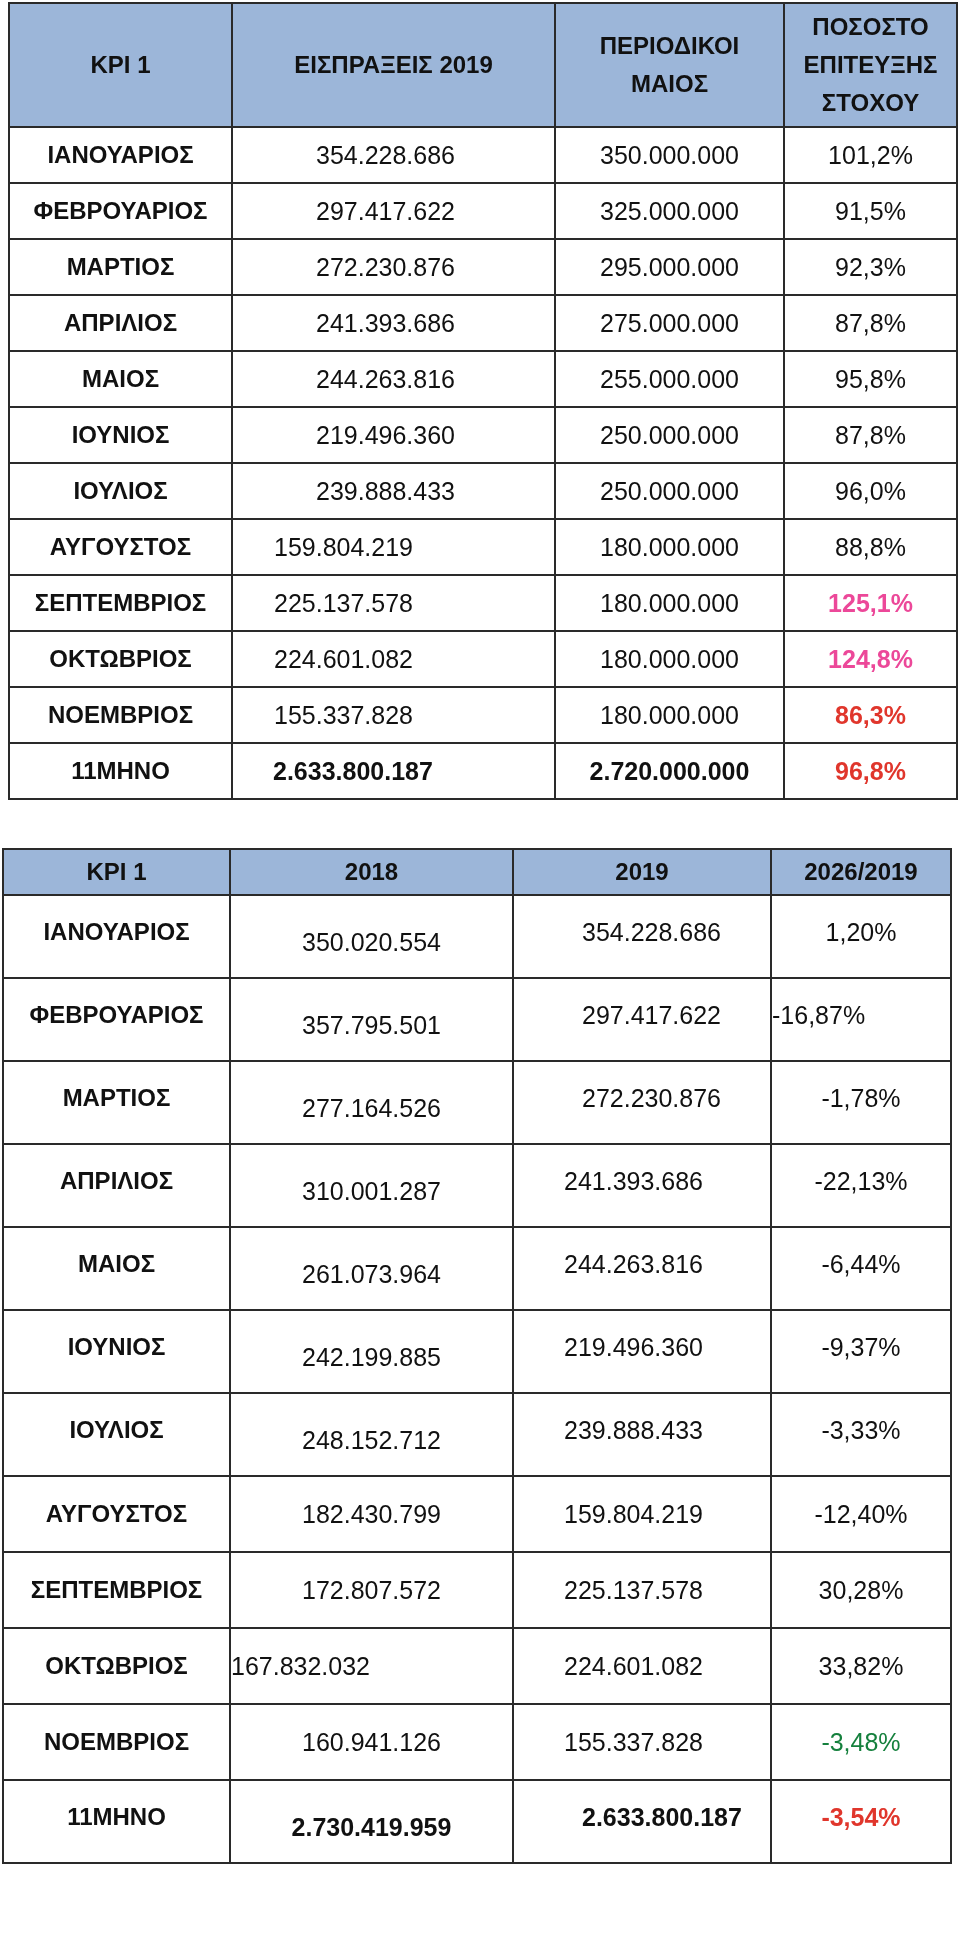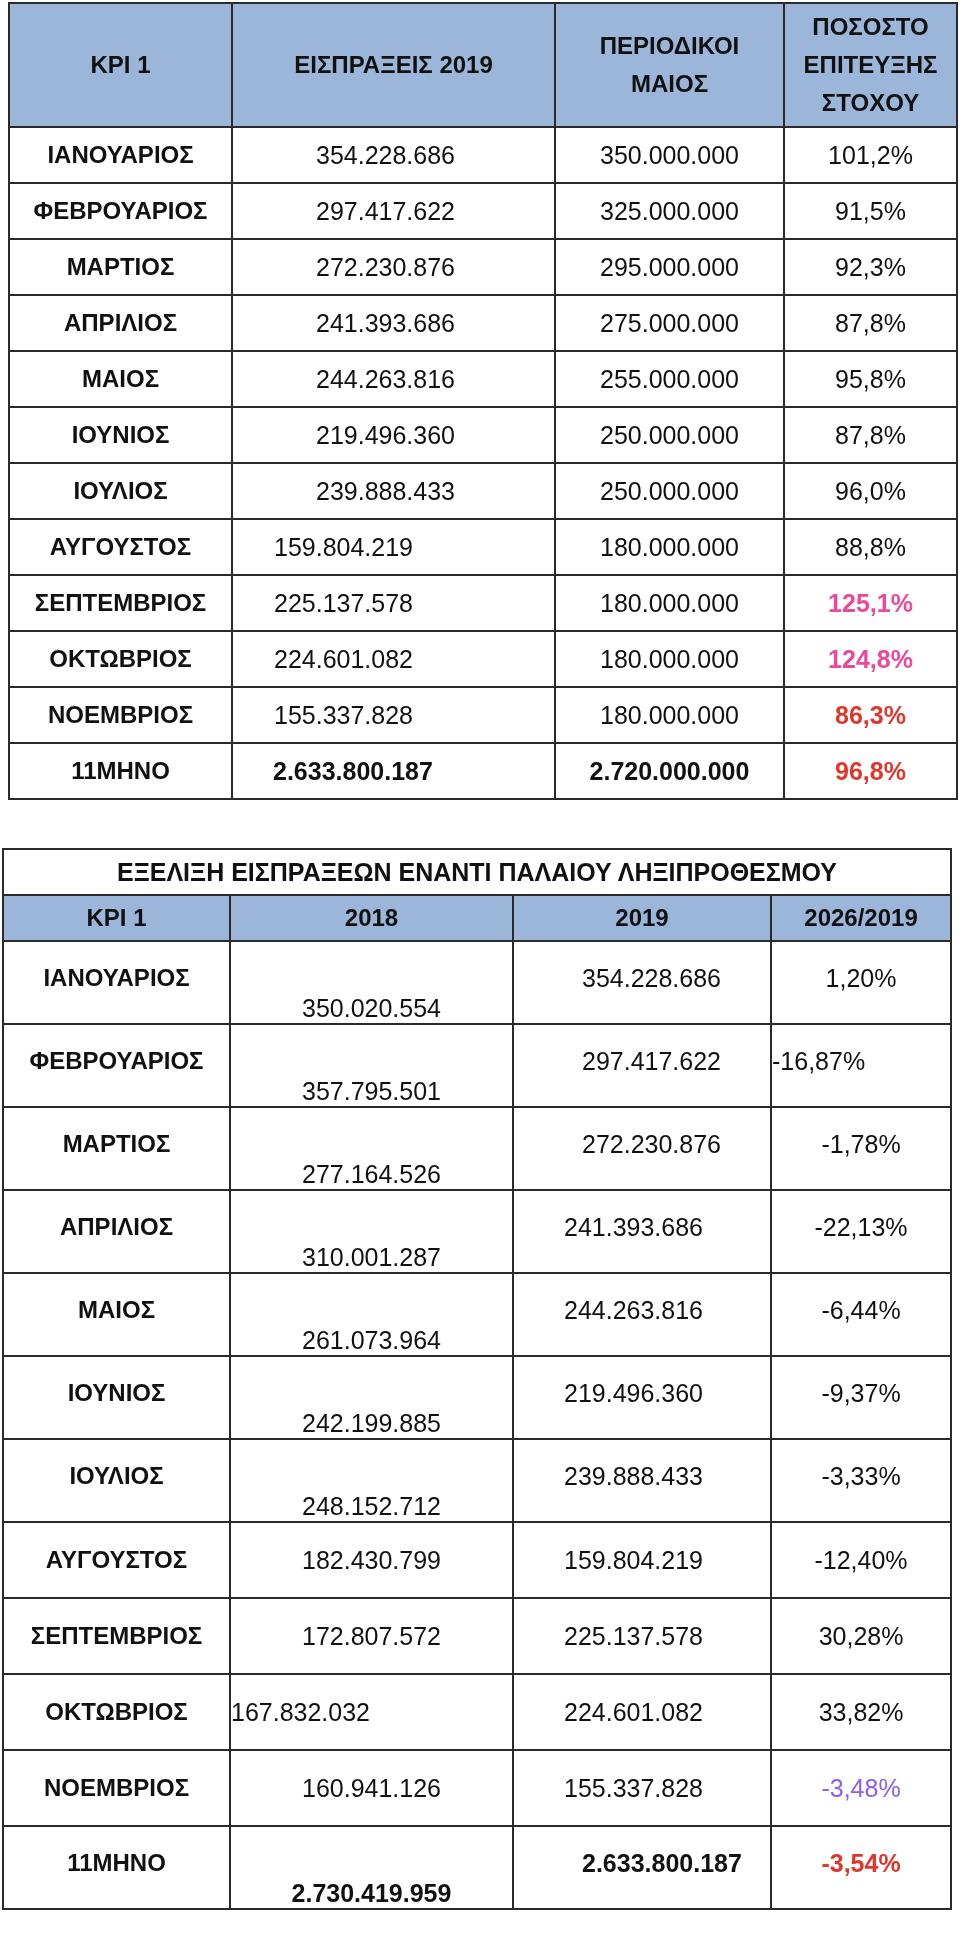--- a/index.html
+++ b/index.html
@@ -5,32 +5,32 @@
   html, body { margin:0; padding:0; background:#ffffff; }
   body { width:960px; height:1934px; position:relative; overflow:hidden;
          font-family:"Liberation Sans", sans-serif; color:#111; }
   table { border-collapse:collapse; position:absolute; table-layout:fixed; }
   td, th { border:2px solid #2a2a2a; padding:0; }
   .hdr { background:#9cb6d9; font-weight:bold; text-align:center; }
   .month { font-weight:bold; text-align:center; font-size:24px; }
   .num { font-size:25px; }
   .bold { font-weight:bold; }
   .green { color:#ec4899; font-weight:bold; }
-  .red { color:#8b5cf6; }
+  .red { color:#15803d; }
   .redb { color:#e0362c; font-weight:bold; }
 
   #t1 { left:8px; top:2px; width:948px; }
   #t1 .hdr { font-size:24px; line-height:38px; height:122px; }
   #t1 td { height:54px; }
 
   #t2 { left:2px; top:848px; width:948px; }
   #t2 .title { font-size:25px; font-weight:bold; text-align:center; height:44px; }
   #t2 .hdr { font-size:24px; height:44px; }
   #t2 .split { position:relative; }
-  #t2 .split .lo { position:absolute; left:0; right:0; bottom:0; text-align:center; }
+  #t2 .split .lo { position:absolute; left:0; right:0; bottom:20px; text-align:center; }
   #t2 .hi { vertical-align:top; padding-top:22px; }
   #t2 .mid { vertical-align:middle; }
 </style>
 </head>
 <body>
 
 <table id="t1">
   <colgroup>
     <col style="width:223px">
       <col style="width:323px">
@@ -130,23 +130,20 @@
 
 <table id="t2">
   <colgroup>
     <col style="width:227px">
       <col style="width:283px">
       <col style="width:258px">
       <col style="width:180px">
   </colgroup>
   <thead>
     <tr>
-      <th colspan="4" class="title">ΕΞΕΛΙΞΗ ΕΙΣΠΡΑΞΕΩΝ ΕΝΑΝΤΙ ΠΑΛΑΙΟΥ ΛΗΞΙΠΡΟΘΕΣΜΟΥ</th>
-    </tr>
-    <tr>
       <th class="hdr">KPI 1</th>
       <th class="hdr">2018</th>
       <th class="hdr">2019</th>
       <th class="hdr">2026/2019</th>
     </tr>
   </thead>
   <tbody id="t2-body">
       <tr>
         <td class="month hi">ΙΑΝΟΥΑΡΙΟΣ</td>
         <td class="num split" style="height:81px">

